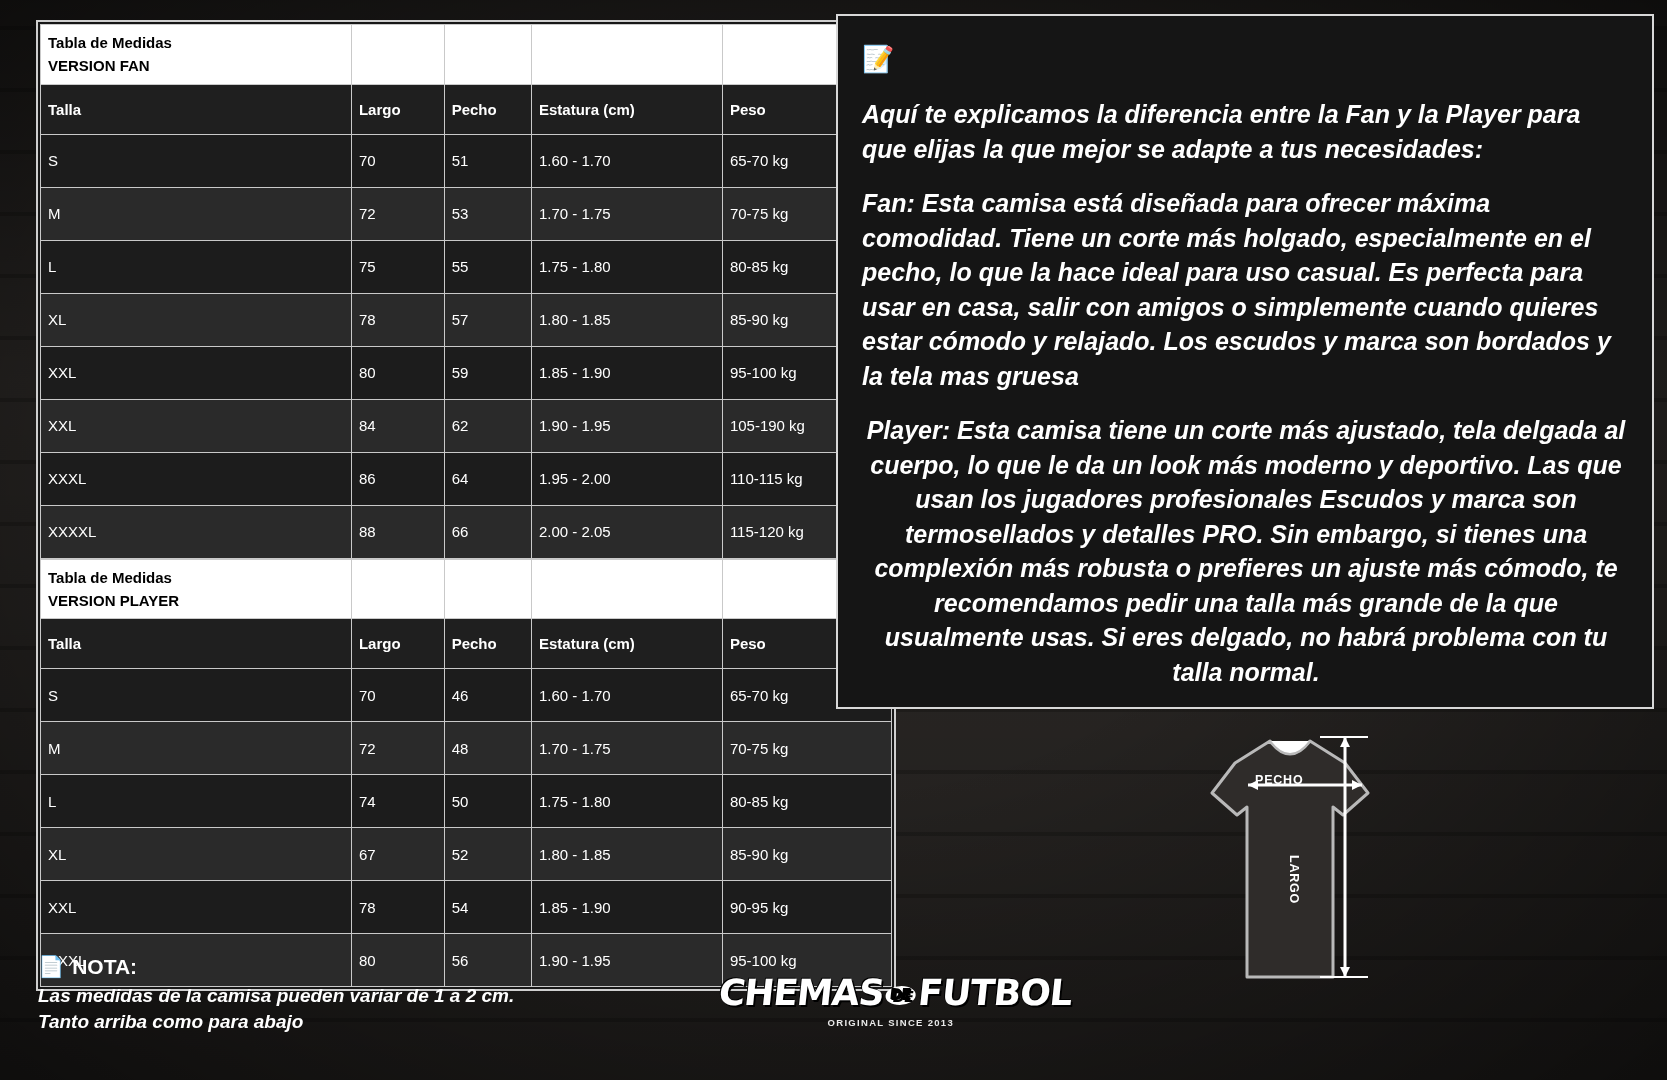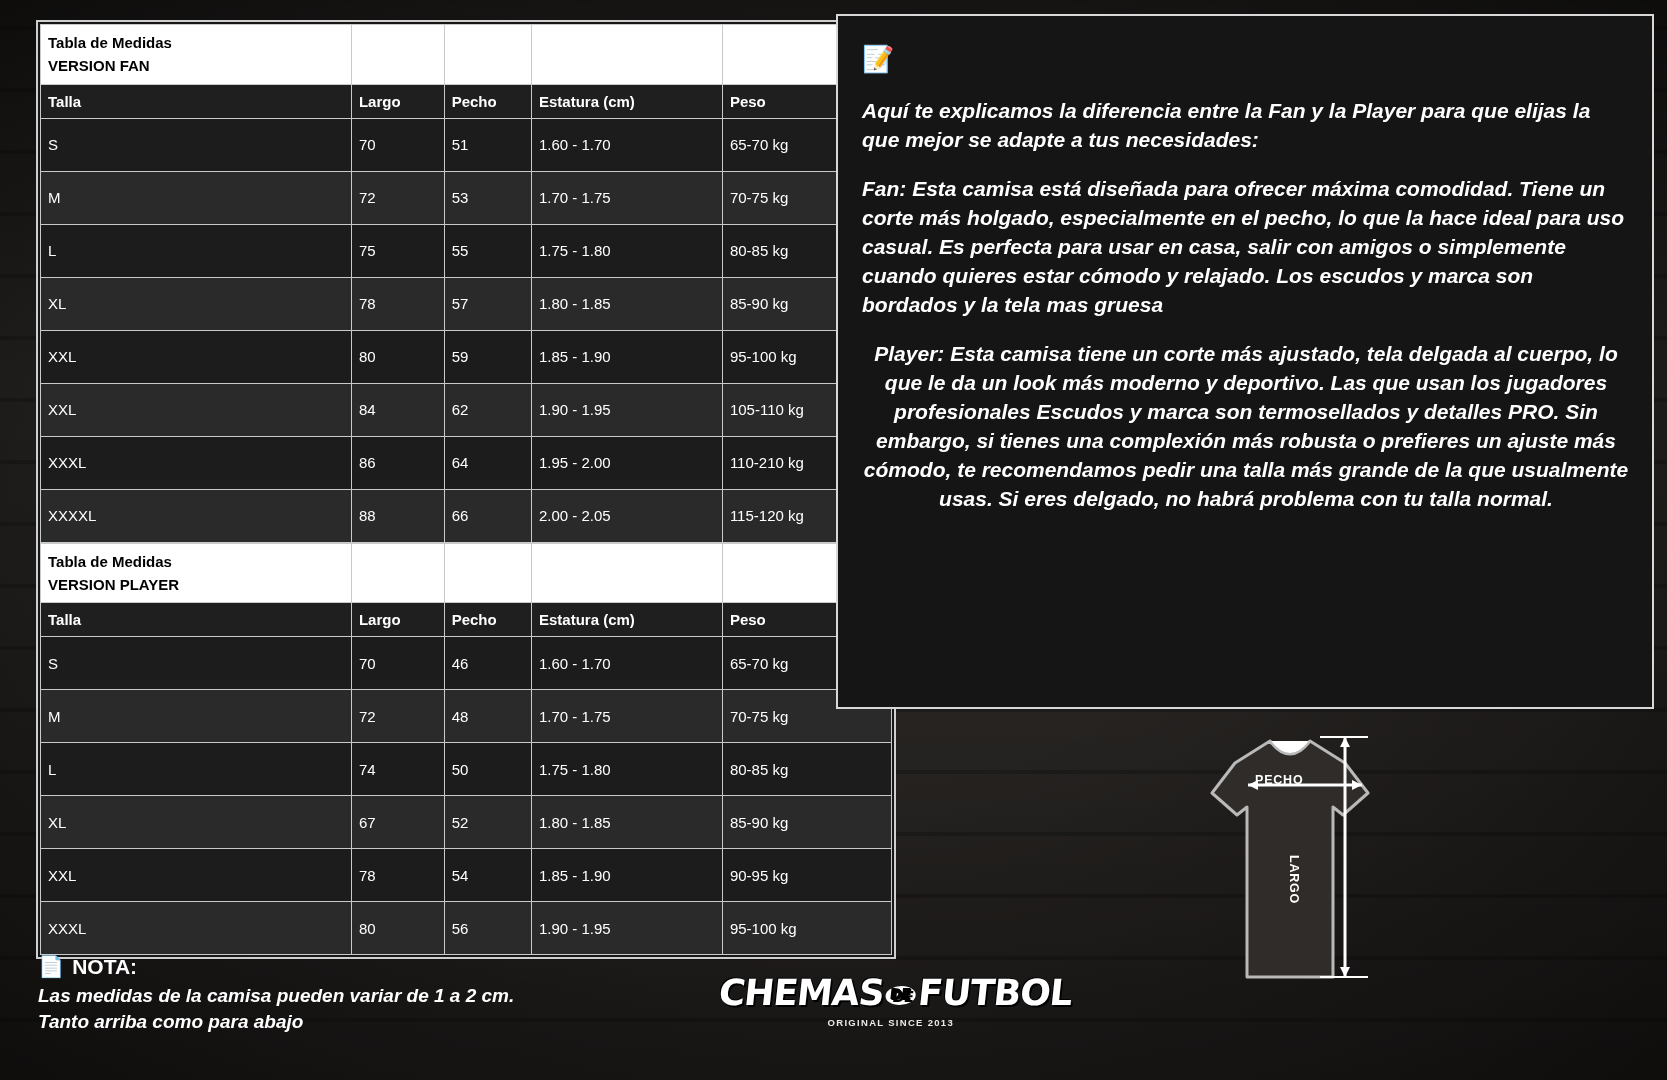--- a/index.html
+++ b/index.html
@@ -54,21 +54,21 @@
     font-size: 15px;
     padding: 5px 7px;
     vertical-align: middle;
     background: #1c1c1c;
   }
   tr.alt td { background: #2a2a2a; }
   tr.header-row td {
     background: #1f1f1f;
     font-weight: bold;
     font-size: 15px;
-    padding: 8px 7px;
+    padding: 16px 7px;
   }
   tr.title-row td {
     background: #ffffff;
     color: #000000;
     font-weight: bold;
     font-size: 15px;
     line-height: 1.55;
     padding: 6px 7px;
   }
   tr.title-row td.blank { background: #ffffff; }
@@ -97,21 +97,21 @@
     font-weight: bold;
     letter-spacing: 0.3px;
     margin: 6px 0 22px 2px;
     display: flex;
     align-items: center;
     gap: 10px;
   }
   .note-title .emoji { font-size: 26px; }
   .note-body p {
     margin: 0 0 20px 2px;
-    font-size: 21px;
+    font-size: 25px;
     font-weight: bold;
     line-height: 1.38;
     font-style: italic;
   }
   .note-body p:last-child { margin-bottom: 0; text-align: center; }
 
   
   .bottom-note {
     position: absolute;
     left: 38px;
@@ -261,28 +261,28 @@
         <td>80</td>
         <td>59</td>
         <td>1.85 - 1.90</td>
         <td>95-100 kg</td>
       </tr>
       <tr class="row-tall alt">
         <td>XXL</td>
         <td>84</td>
         <td>62</td>
         <td>1.90 - 1.95</td>
-        <td>105-110 kg</td>
+        <td>105-190 kg</td>
       </tr>
       <tr class="row-tall">
         <td>XXXL</td>
         <td>86</td>
         <td>64</td>
         <td>1.95 - 2.00</td>
-        <td>110-210 kg</td>
+        <td>110-115 kg</td>
       </tr>
       <tr class="row-tall alt">
         <td>XXXXL</td>
         <td>88</td>
         <td>66</td>
         <td>2.00 - 2.05</td>
         <td>115-120 kg</td>
       </tr>
     </tbody>
   </table>

